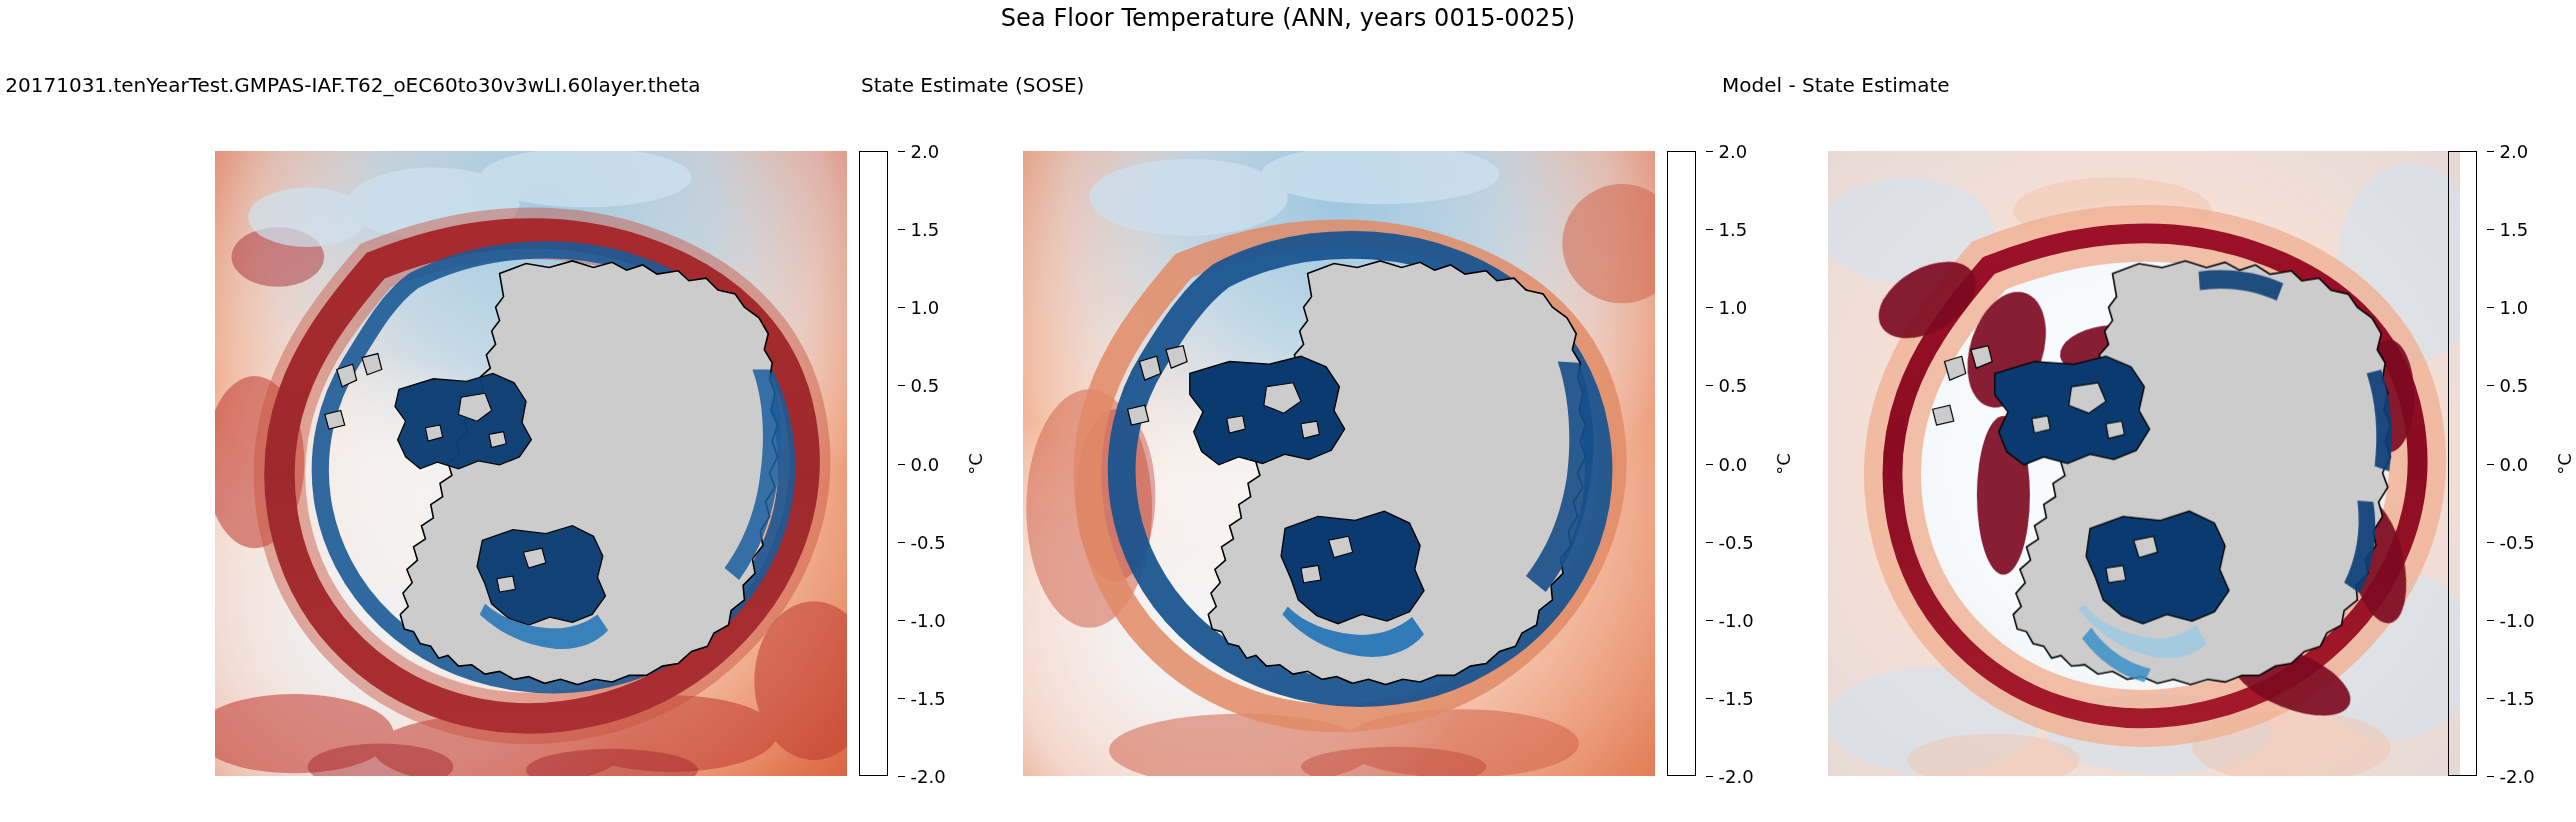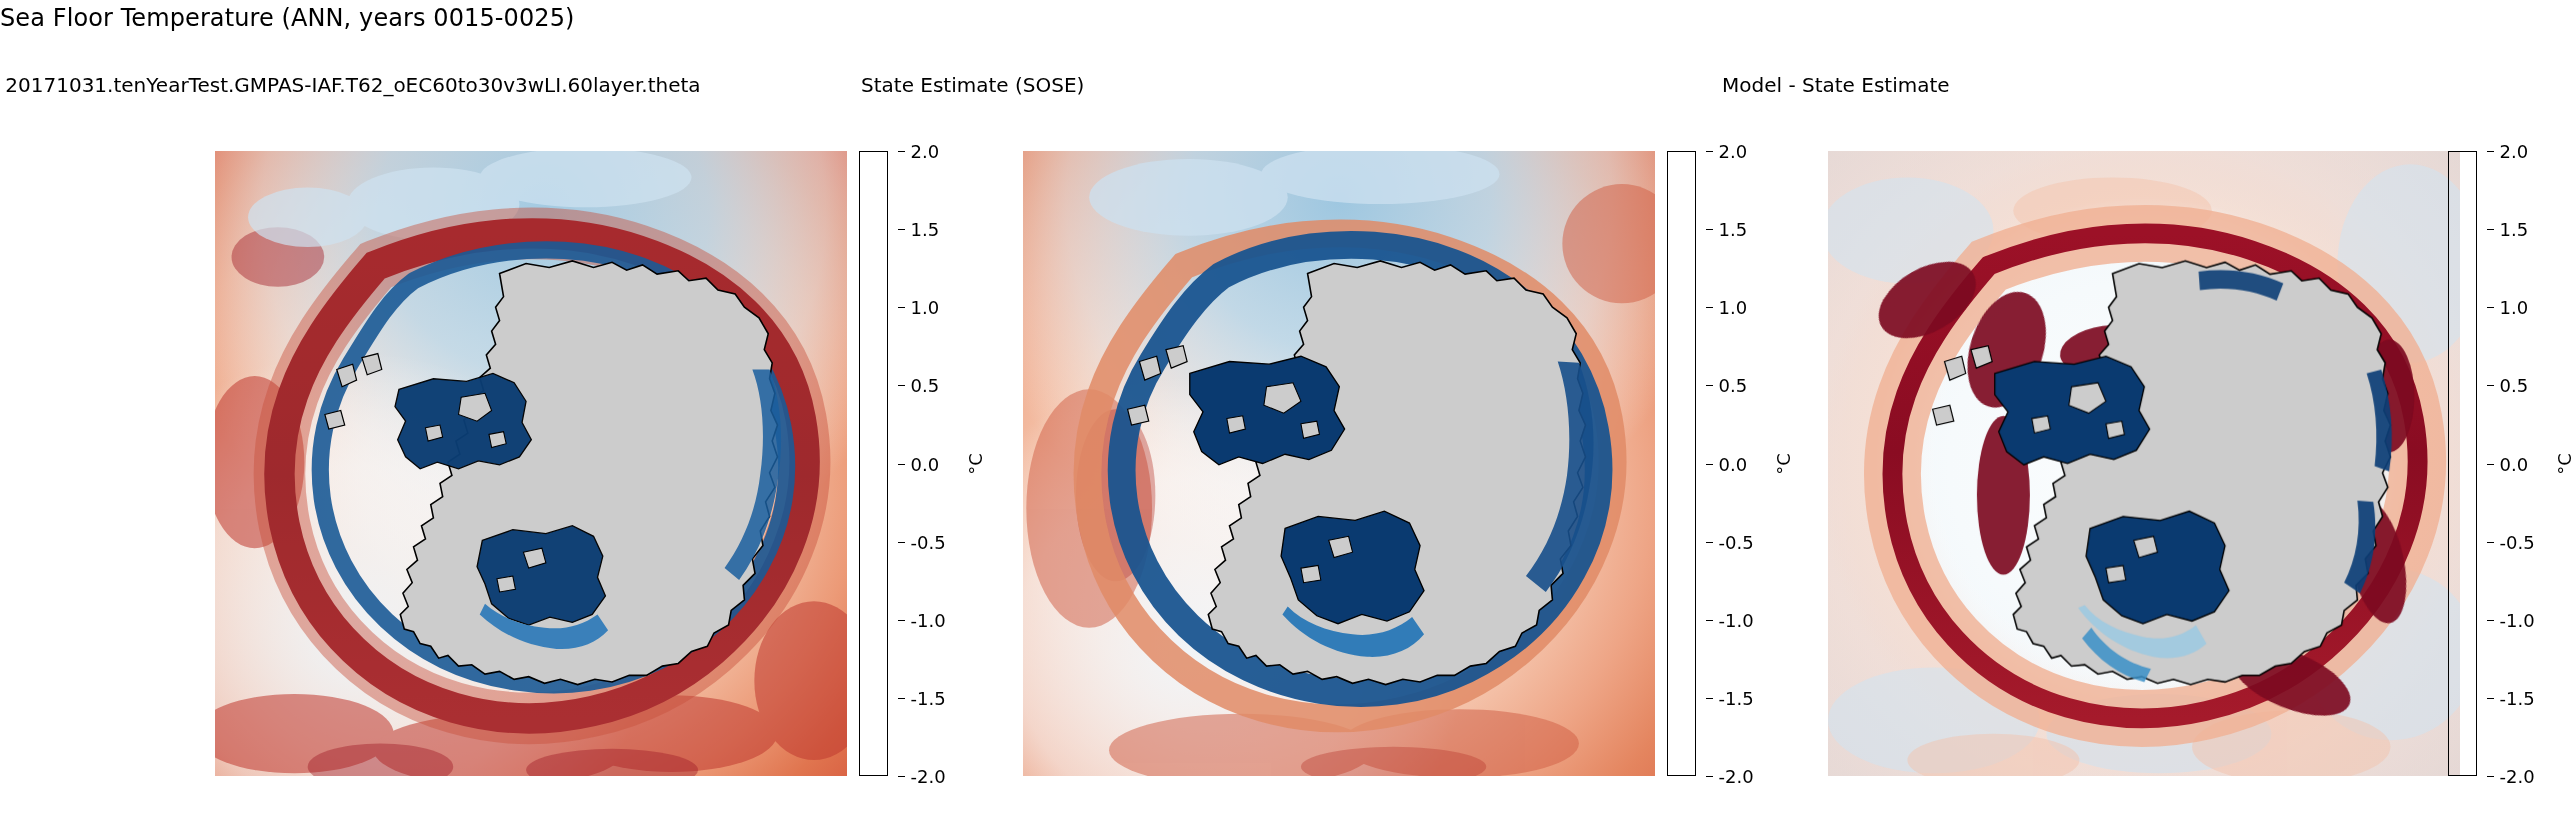--- a/index.html
+++ b/index.html
@@ -14,20 +14,21 @@
     position: relative;
     overflow: hidden;
   }
 
   
   #suptitle {
     position: absolute;
     top: 4px;
     left: 0;
     width: 2576px;
+    text-align: center;
     font-size: 24px;
     color: #000000;
     letter-spacing: 0.1px;
   }
 
   
   .panel {
     position: absolute;
     top: 73px;
   }

